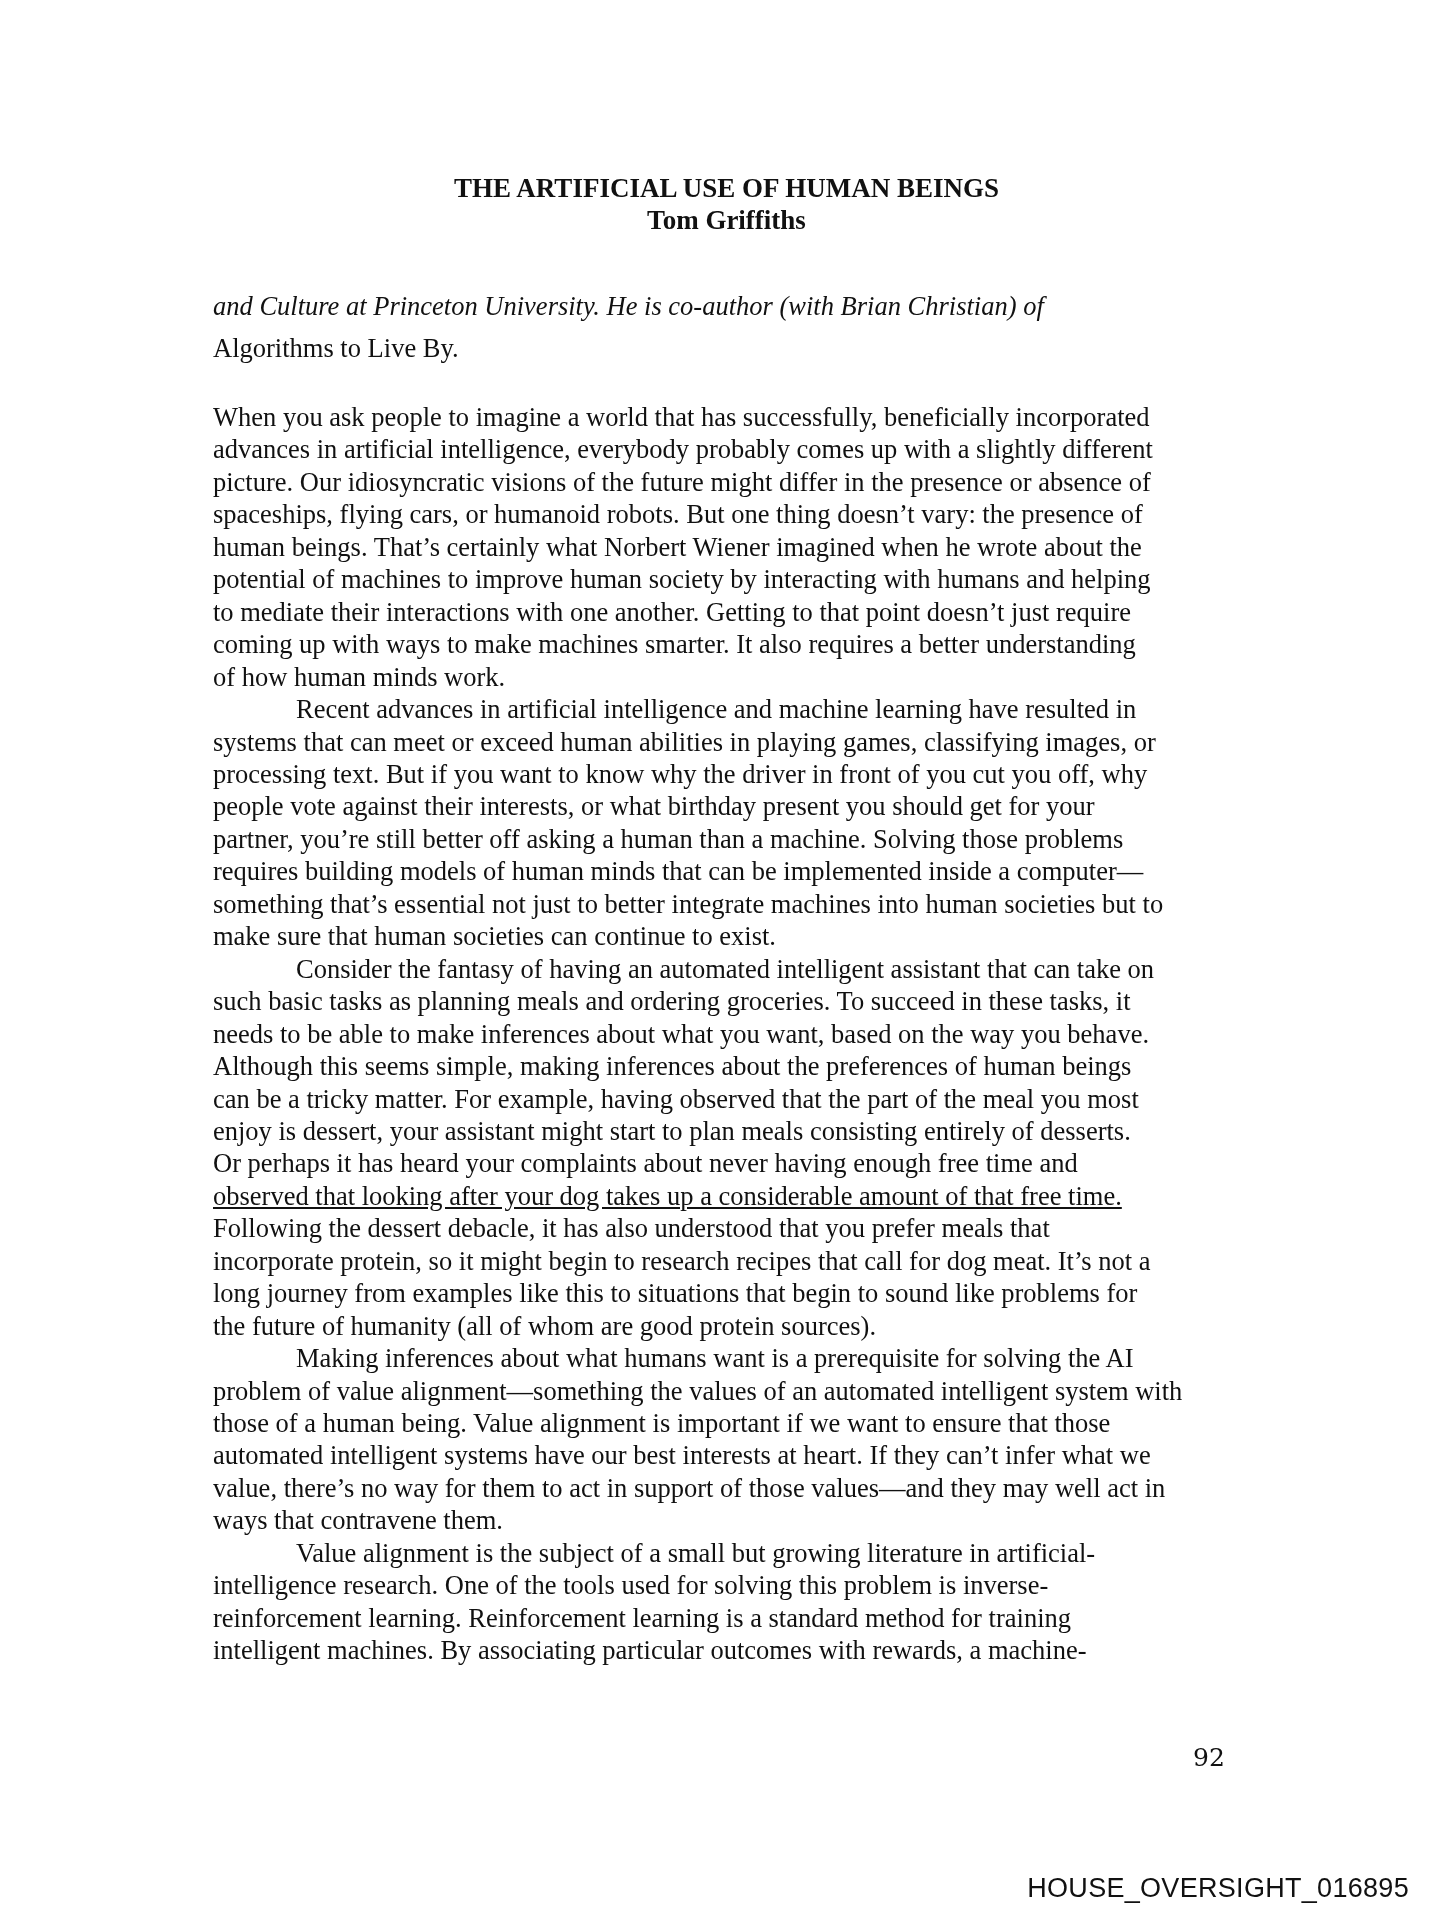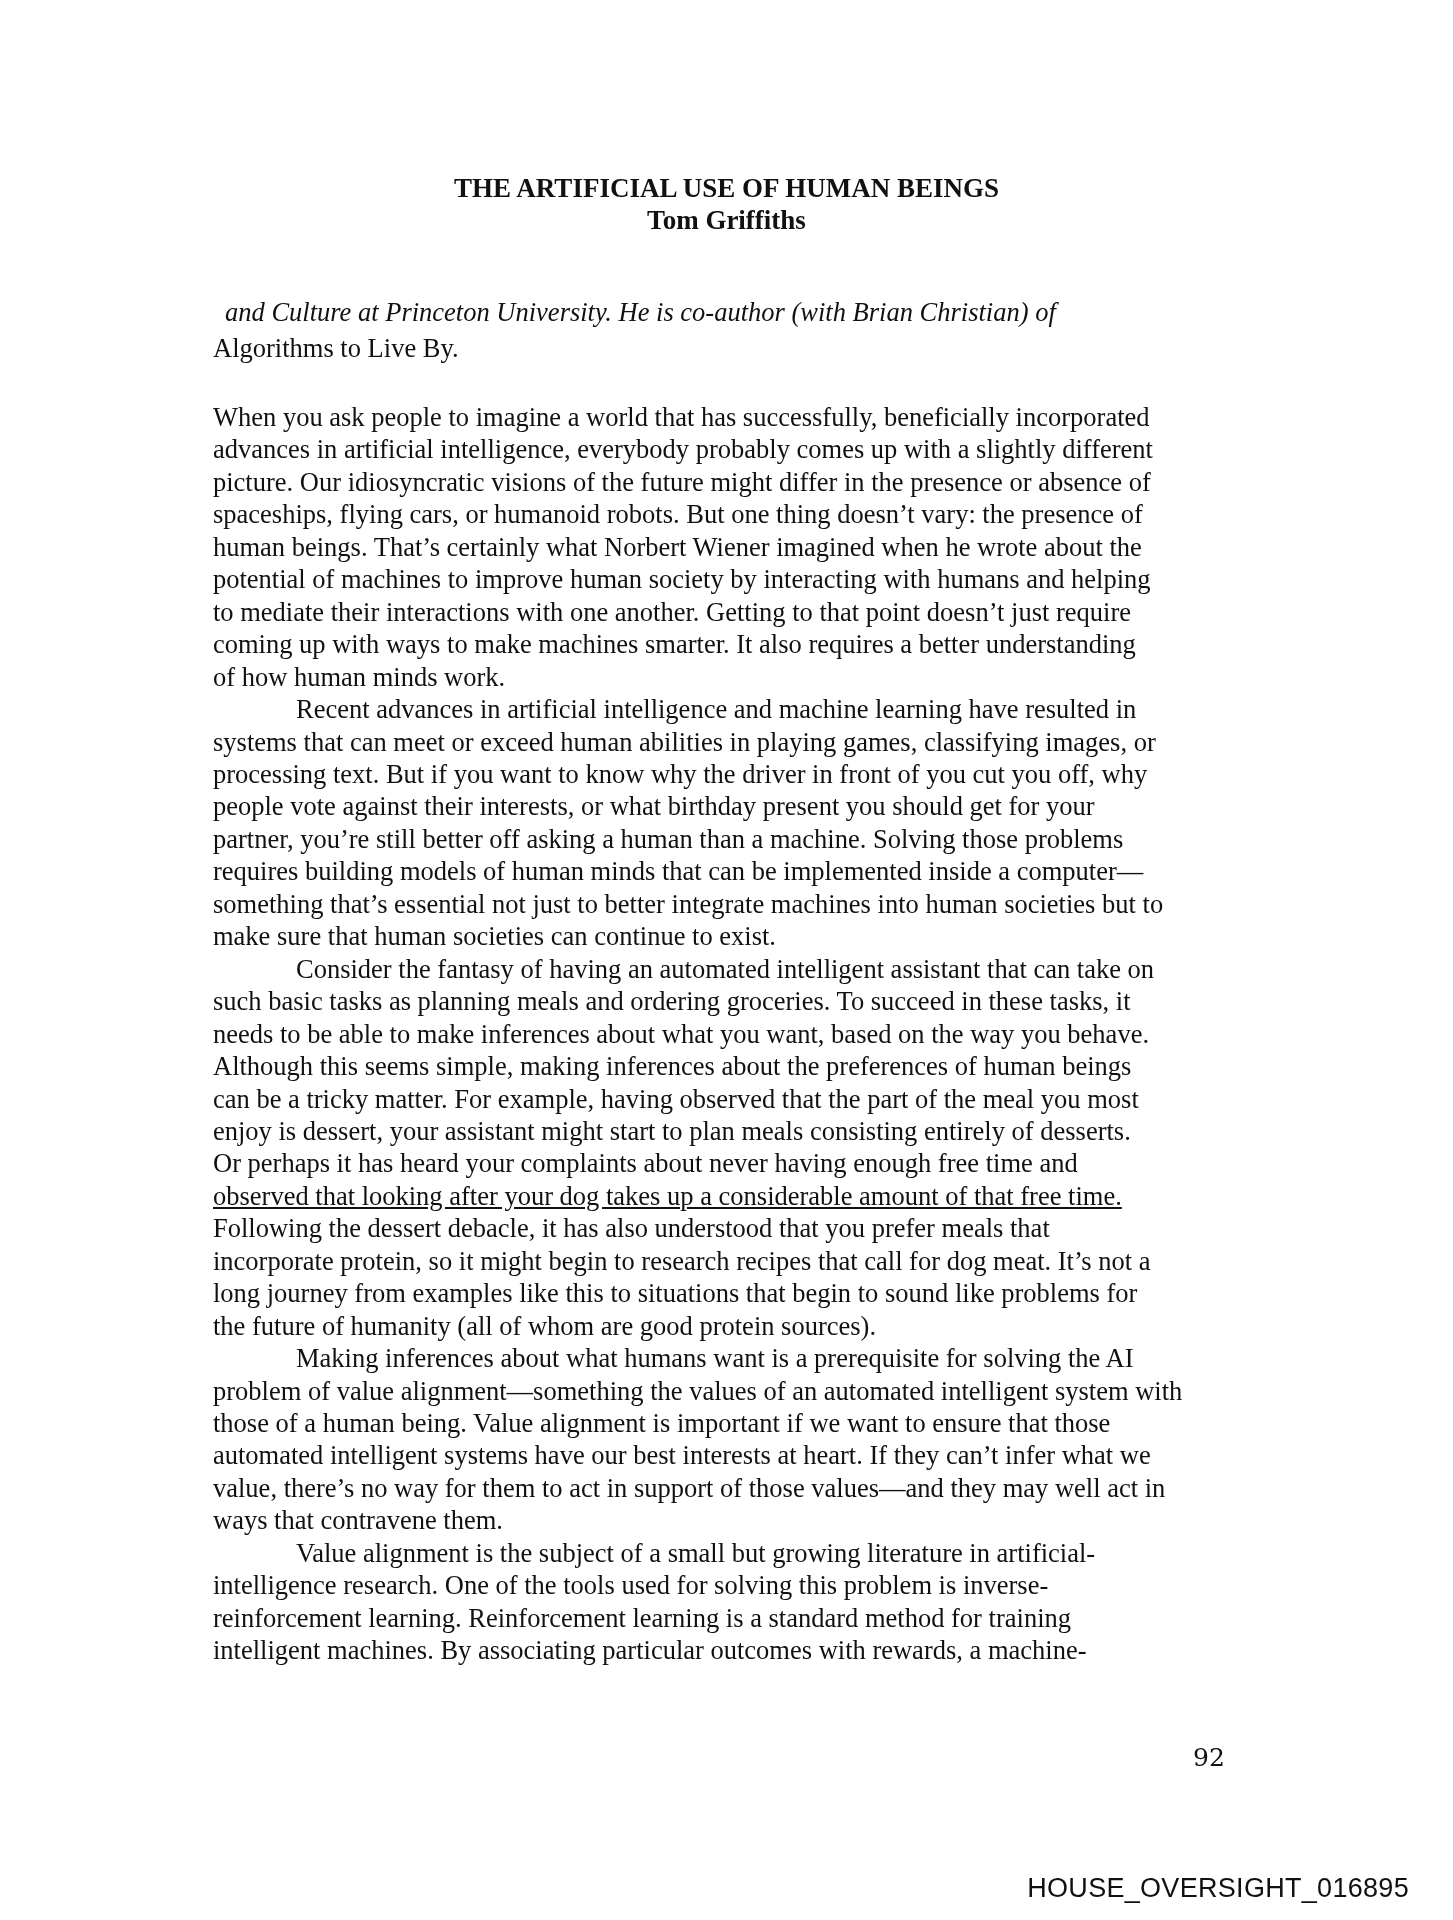--- a/index.html
+++ b/index.html
@@ -17,21 +17,21 @@
   .bates { position:absolute; right:44px; top:1873px; font-family:"Liberation Sans", sans-serif; font-size:27px; letter-spacing:0.3px; }
 </style>
 </head>
 <body>
 
 <div class="page">
 
   <div class="title" style="top:172px;">THE ARTIFICIAL USE OF HUMAN BEINGS</div>
   <div class="title" style="top:204px;">Tom Griffiths</div>
 
-  <div class="line ital" style="top:296px;margin-left:12px;">and Culture at  Princeton University.  He is co-author (with Brian Christian) of</div>
+  <div class="line ital" style="top:290px;">and Culture at  Princeton University.  He is co-author (with Brian Christian) of</div>
   <div class="line" style="top:332px;">Algorithms to Live By.</div>
 
   <div id="body-text">
       <div class="line" style="top: 401px;">When you ask people to imagine a world that has successfully, beneficially incorporated</div>
       <div class="line" style="top: 433.4px;">advances in artificial intelligence, everybody probably comes up with a slightly different</div>
       <div class="line" style="top: 465.9px;">picture.  Our idiosyncratic visions of the future might differ in the presence or absence of</div>
       <div class="line" style="top: 498.4px;">spaceships, flying cars, or humanoid robots.  But one thing doesn’t vary: the presence of</div>
       <div class="line" style="top: 530.8px;">human beings.  That’s certainly what Norbert Wiener imagined when he wrote about the</div>
       <div class="line" style="top: 563.3px;">potential of machines to improve human society by interacting with humans and helping</div>
       <div class="line" style="top: 595.7px;">to mediate their interactions with one another.  Getting to that point doesn’t just require</div>

